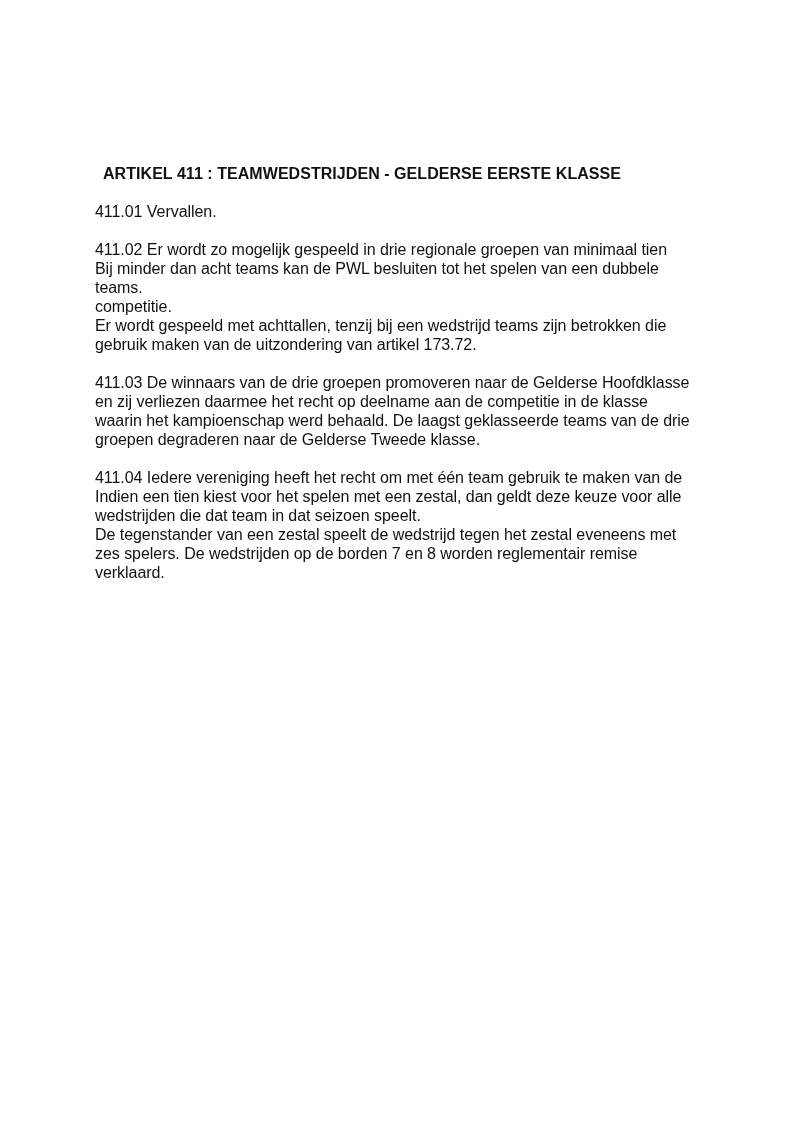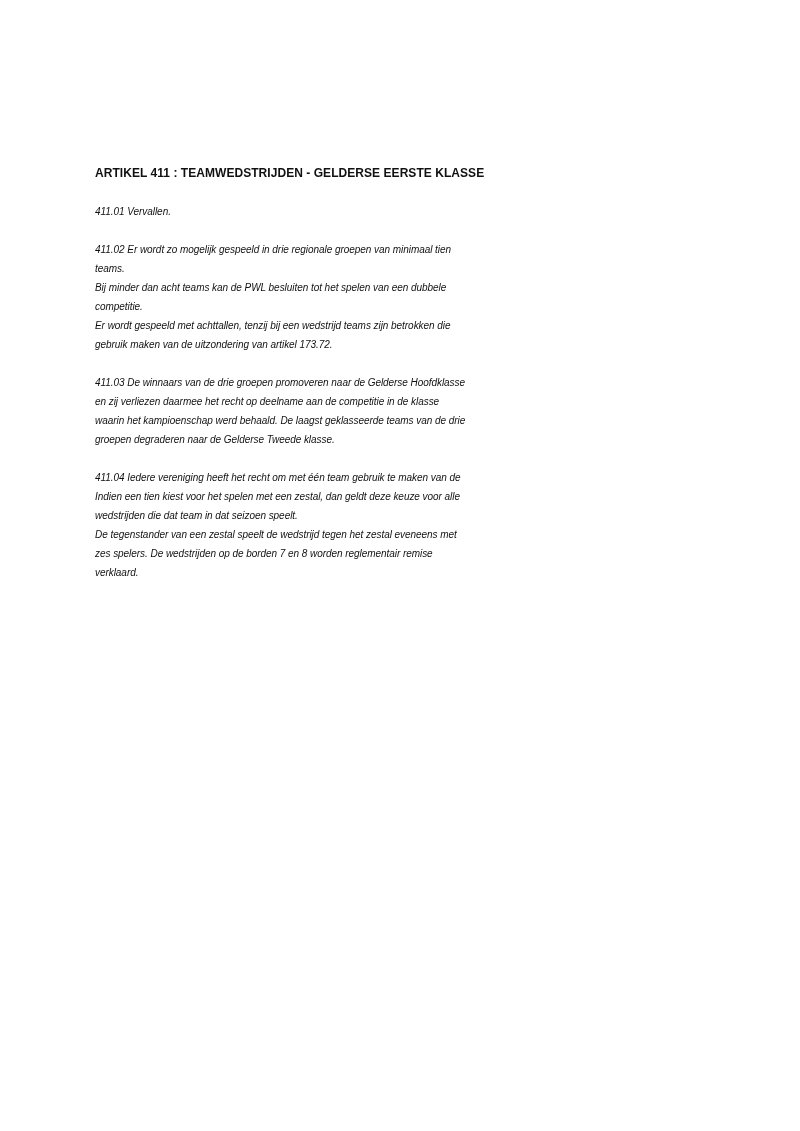--- a/index.html
+++ b/index.html
@@ -1,36 +1,36 @@
 <!DOCTYPE html>
 <html><head>
   <meta charset="utf-8">
   <style>
     html, body { margin: 0; padding: 0; background: #ffffff; }
     body { width: 800px; height: 1131px; position: relative; overflow: hidden;
            font-family: "Liberation Sans", sans-serif; color: #111111; }
     .page { position: absolute; left: 95px; top: 164px; width: 640px; }
-    .title { font-weight: bold; font-size: 12px; line-height: 19px; margin: 0 0 19px 0; letter-spacing: 0.05px; }
+    .title { font-weight: bold; font-size: 16px; line-height: 19px; margin: 0 0 19px 8px; letter-spacing: 0.05px; }
     .para { margin: 0 0 19px 0; }
-    .line { display: block; font-size: 10px; line-height: 19px; white-space: nowrap; letter-spacing: -0.05px; font-style: italic; }
+    .line { display: block; font-size: 16px; line-height: 19px; white-space: nowrap; letter-spacing: -0.05px; }
   </style>
 </head>
 <body>
 
 <div class="page">
   <div class="title">ARTIKEL 411 : TEAMWEDSTRIJDEN - GELDERSE EERSTE KLASSE</div>
 
   <div class="para">
     <span class="line">411.01 Vervallen.</span>
   </div>
 
   <div class="para">
     <span class="line">411.02 Er wordt zo mogelijk gespeeld in drie regionale groepen van minimaal tien</span>
+    <span class="line">Bij minder dan acht teams kan de PWL besluiten tot het spelen van een dubbele</span>
     <span class="line">teams.</span>
-    <span class="line">Bij minder dan acht teams kan de PWL besluiten tot het spelen van een dubbele</span>
     <span class="line">competitie.</span>
     <span class="line">Er wordt gespeeld met achttallen, tenzij bij een wedstrijd teams zijn betrokken die</span>
     <span class="line">gebruik maken van de uitzondering van artikel 173.72.</span>
   </div>
 
   <div class="para">
     <span class="line">411.03 De winnaars van de drie groepen promoveren naar de Gelderse Hoofdklasse</span>
     <span class="line">en zij verliezen daarmee het recht op deelname aan de competitie in de klasse</span>
     <span class="line">waarin het kampioenschap werd behaald. De laagst geklasseerde teams van de drie</span>
     <span class="line">groepen degraderen naar de Gelderse Tweede klasse.</span>

